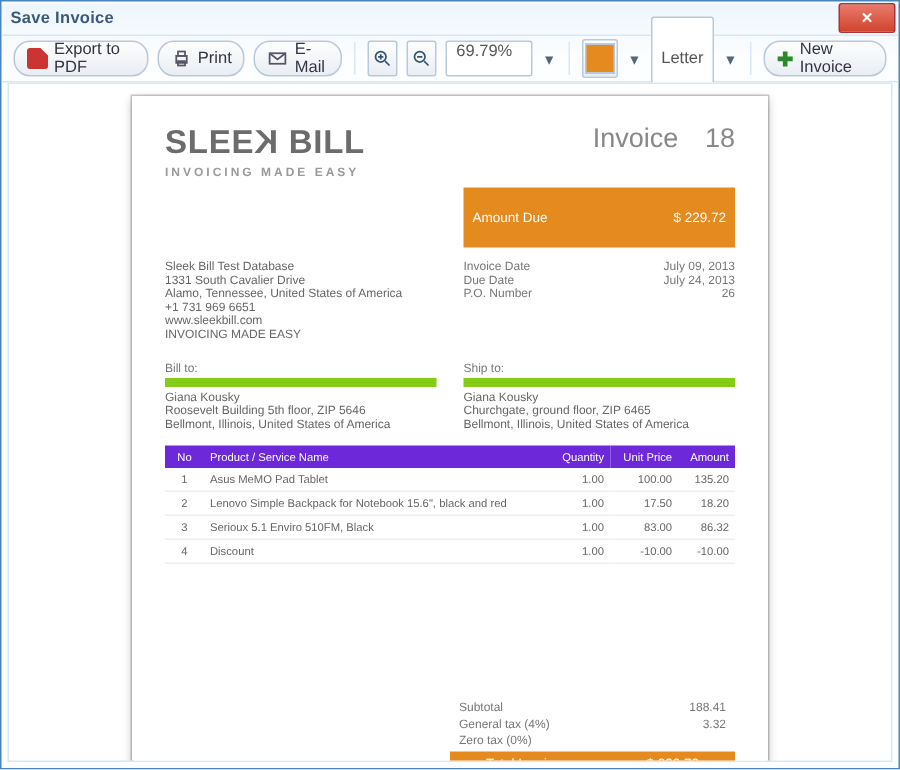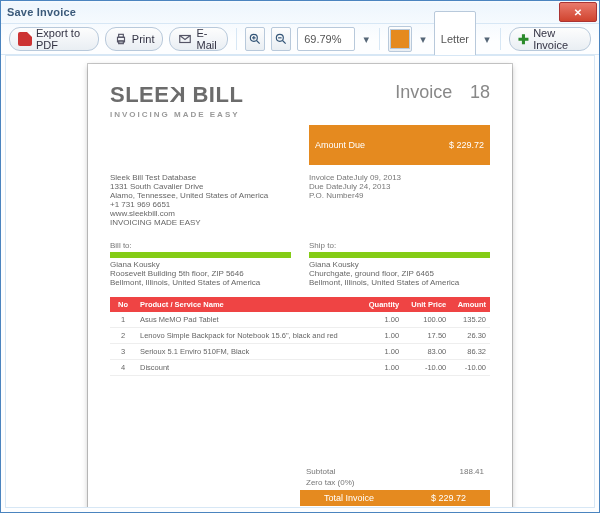--- a/index.html
+++ b/index.html
@@ -4,39 +4,39 @@
 <style>
 html,body{margin:0;padding:0;font-family:"Segoe UI",Tahoma,Arial,sans-serif;font-size:11px;background:#fff;color:#333}
 .window{width:600px;height:513px;box-sizing:border-box;border:1px solid #4a84bf;background:linear-gradient(#f7fbff,#eef6fd 3px,#fdfeff 40px);position:relative;overflow:hidden}
 .titlebar{height:22px;display:flex;align-items:center;justify-content:space-between;padding:0 0 0 6px;border-bottom:1px solid #d7e7f5}
 .titlebar .title{color:#3b5a7a;font-weight:700;letter-spacing:.2px}
 .close-btn{width:36px;height:18px;margin-right:2px;background:linear-gradient(#e97a6c,#d0442f);border:1px solid #a33;border-radius:2px;display:flex;align-items:center;justify-content:center;color:#fff;font-weight:bold;font-size:10px}
 .toolbar{height:30px;display:flex;align-items:center;gap:6px;padding:0 8px;border-bottom:1px solid #d7e7f5}
 .btn{height:22px;display:inline-flex;align-items:center;gap:4px;padding:0 8px;background:linear-gradient(#fdfdfd,#e9eef3);border:1px solid #b8c9db;border-radius:11px;color:#334;cursor:default}
 .btn .ico{width:14px;height:14px;display:inline-flex;align-items:center;justify-content:center}
 .tool-icon{width:22px;height:22px;display:inline-flex;align-items:center;justify-content:center;background:linear-gradient(#fdfdfd,#e9eef3);border:1px solid #b8c9db;border-radius:2px}
-.zoom-val{height:22px;display:inline-flex;align-items:center;padding:0 6px;background:#fff;border:1px solid #b8c9db;border-radius:2px;color:#555;min-width:44px}
+.zoom-val{height:22px;display:inline-flex;align-items:flex-start;padding:0 6px;background:#fff;border:1px solid #b8c9db;border-radius:2px;color:#555;min-width:44px}
 .tiny-arrow{width:12px;height:22px;display:inline-flex;align-items:center;justify-content:center;color:#567}
 .swatch{width:18px;height:18px;background:#e58a1f;border:1px solid #b8c9db}
 .sep{width:1px;height:22px;background:#d7e7f5;margin:0 2px}
 .letter{height:22px;display:inline-flex;align-items:center;padding:16px 6px;background:#fff;border:1px solid #b8c9db;border-radius:2px;color:#555}
 .canvas{position:absolute;top:54px;left:4px;right:4px;bottom:4px;background:#fff;border:1px solid #d7e7f5;overflow:hidden;display:flex;align-items:flex-start;justify-content:center}
 .page{width:380px;margin-top:8px;background:#fff;box-shadow:0 2px 6px rgba(0,0,0,.25),0 0 0 1px #ccc;padding:18px 22px 60px 22px;transform-origin:top center;font-size:8px;color:#666}
 .page .head{display:flex;justify-content:space-between;align-items:flex-start}
 .logo{font-size:22px;font-weight:600;letter-spacing:.5px;color:#6c6c6c}
 .logo .tag{display:block;font-size:8px;letter-spacing:2px;color:#9a9a9a;margin-top:2px}
 .invoice-title{text-align:right;color:#888}
 .invoice-title .big{font-size:18px;color:#888}
 .bar{background:#e58a1f;color:#fff;display:flex;justify-content:space-between;padding:15px 6px;margin-top:6px;font-size:9px}
 .two-col{display:flex;justify-content:space-between;margin-top:8px;gap:18px}
 .two-col>div{flex:1}
-.meta-row{display:flex;justify-content:flex-start;color:#777}
+.meta-row{display:flex;justify-content:space-between;color:#777}
 .sec-label{color:#777;border-bottom:6px solid #84cc16;padding-bottom:2px;margin-bottom:2px}
 table.items{width:100%;border-collapse:collapse;margin-top:10px;font-size:7.5px}
-table.items th{background:#ef4444;color:#fff;font-weight:bold;padding:3px 4px;text-align:right}
+table.items th{background:#6d28d9;color:#fff;font-weight:normal;padding:3px 4px;text-align:right}
 table.items th.no{width:18px;text-align:center}
 table.items th.name{text-align:left}
 table.items td{padding:3px 4px;text-align:right;vertical-align:top;border-bottom:1px solid #eee;color:#666}
 table.items td.no{text-align:center}
 table.items td.name{text-align:left}
 .totals{margin-top:90px;width:50%;margin-left:auto}
 .totals .row{display:flex;justify-content:space-between;color:#777;padding:1px 6px}
 .totals .total{background:#e58a1f;color:#fff;padding:3px 24px;display:flex;justify-content:space-between;margin-top:2px;font-size:9px}
 .pdf-ico{width:14px;height:14px;background:#c33;border-radius:2px;position:relative}
 .pdf-ico::after{content:"";position:absolute;right:0;top:0;border-top:5px solid #fff;border-left:5px solid transparent}
@@ -172,21 +172,21 @@
           <div class="meta-row">
               <span>Invoice Date</span>
               <span>July 09, 2013</span>
             </div>
           <div class="meta-row">
               <span>Due Date</span>
               <span>July 24, 2013</span>
             </div>
           <div class="meta-row">
               <span>P.O. Number</span>
-              <span>49</span>
+              <span>26</span>
             </div>
         </div>
       </div>
 
       <div class="two-col" style="margin-top:14px">
         <div>
           <div class="sec-label">Bill to:</div>
           <div>Giana Kousky</div>
           <div>Roosevelt Building 5th floor, ZIP 5646</div>
           <div>Bellmont, Illinois, United States of America</div>
@@ -215,21 +215,21 @@
               <td class="name">Asus MeMO Pad Tablet</td>
               <td>1.00</td>
               <td>100.00</td>
               <td>135.20</td>
             </tr>
             <tr>
               <td class="no">2</td>
               <td class="name">Lenovo Simple Backpack for Notebook 15.6", black and red</td>
               <td>1.00</td>
               <td>17.50</td>
-              <td>26.30</td>
+              <td>18.20</td>
             </tr>
             <tr>
               <td class="no">3</td>
               <td class="name">Serioux 5.1 Enviro 510FM, Black</td>
               <td>1.00</td>
               <td>83.00</td>
               <td>86.32</td>
             </tr>
             <tr>
               <td class="no">4</td>
@@ -240,20 +240,24 @@
             </tr>
           </tbody>
       </table>
 
       <div class="totals">
         <div class="row">
             <span>Subtotal</span>
             <span>188.41</span>
           </div>
         <div class="row">
+            <span>General tax (4%)</span>
+            <span>3.32</span>
+          </div>
+        <div class="row">
             <span>Zero tax (0%)</span>
             <span></span>
           </div>
         <div class="total">
             <span>Total Invoice</span>
             <span>$ 229.72</span>
           </div>
       </div>
 
     </div>

